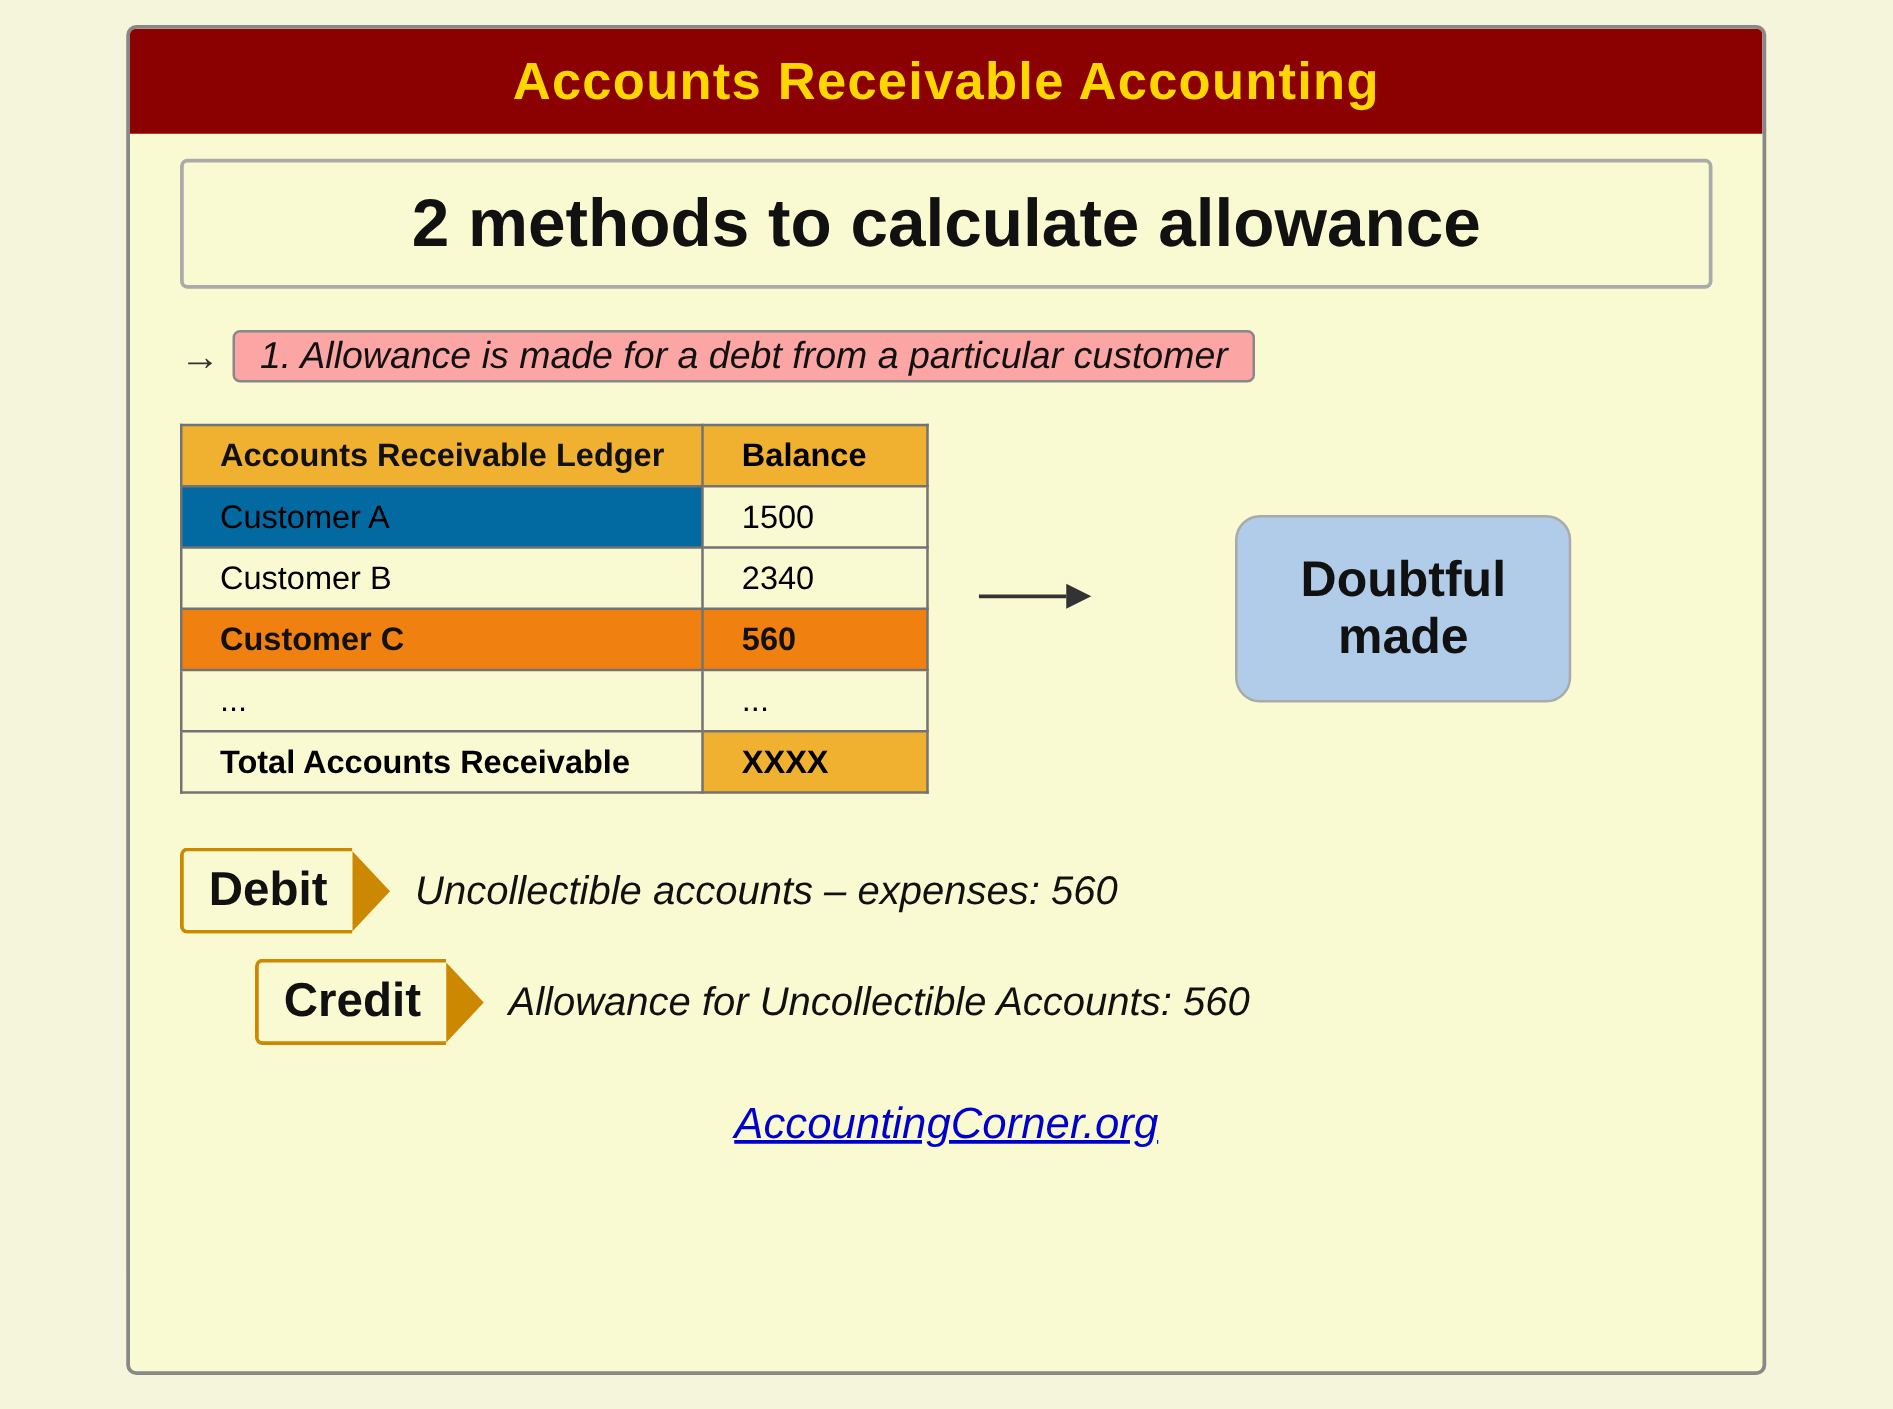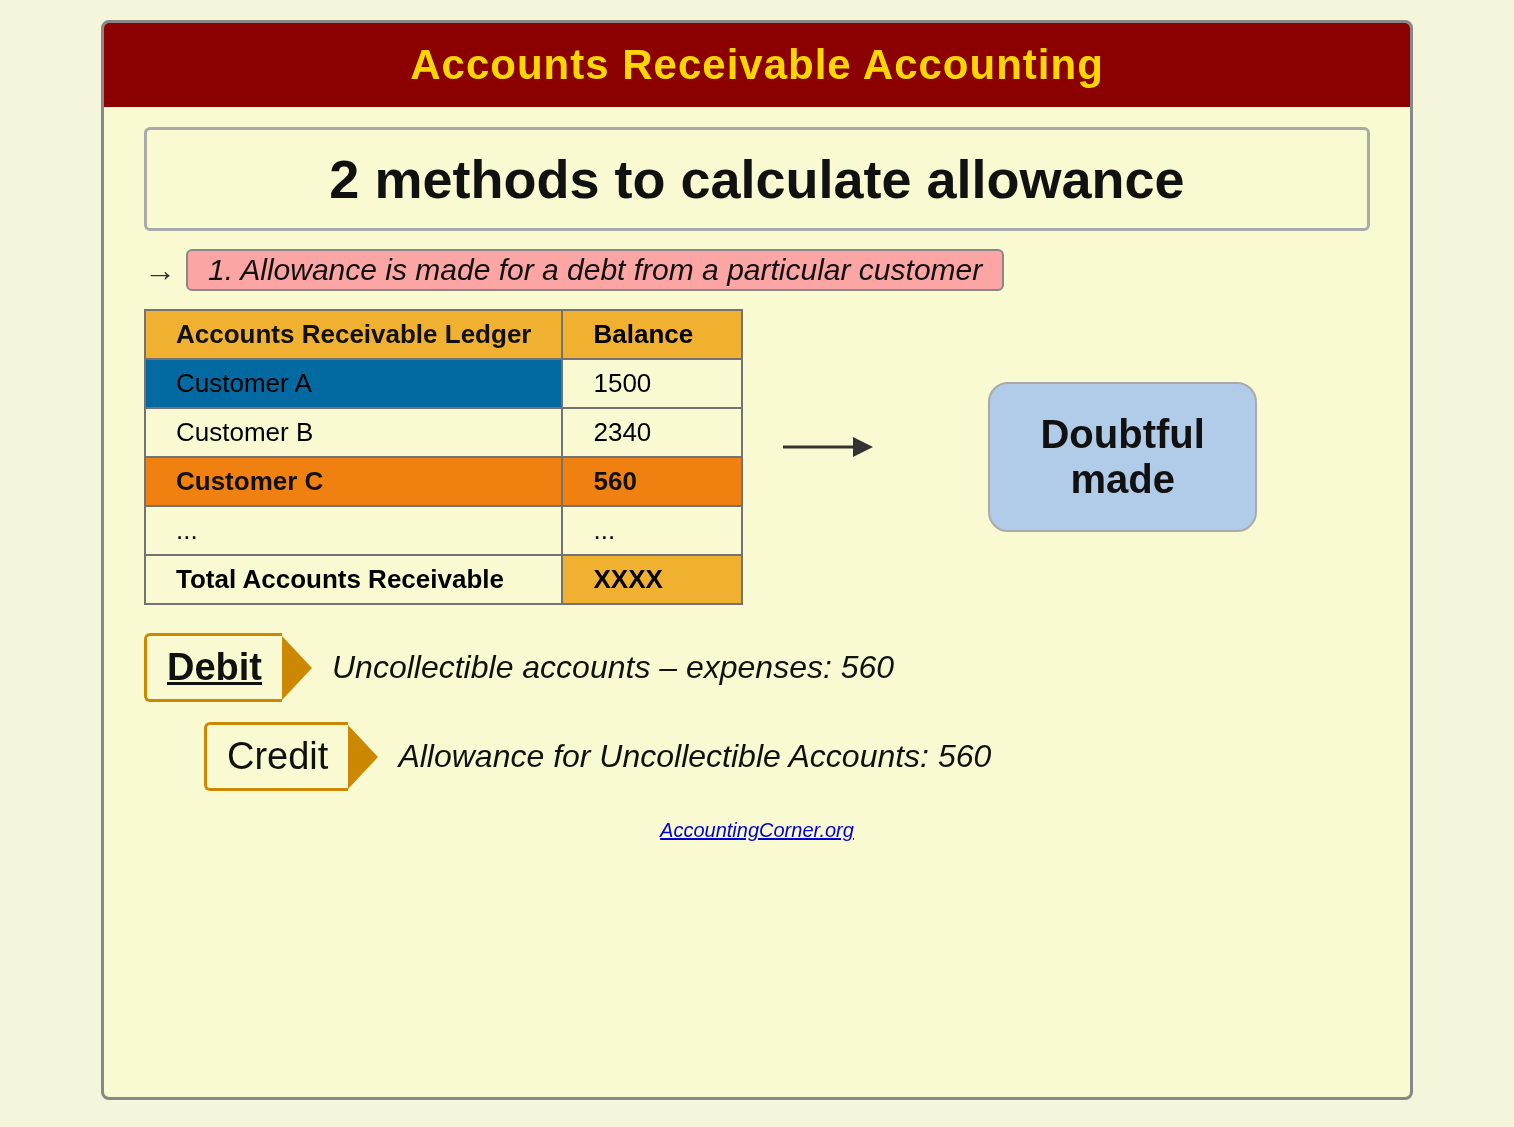--- a/index.html
+++ b/index.html
@@ -36,21 +36,21 @@
       font-weight: bold;
       letter-spacing: 1px;
     }
 
     
     .main-content {
       flex: 1;
       padding: 20px 40px 10px 40px;
       display: flex;
       flex-direction: column;
-      gap: 18px;
+      gap: 33px;
     }
 
     
     .methods-box {
       background: #fafad2;
       border: 3px solid #aaa;
       border-radius: 6px;
       padding: 18px 30px;
       text-align: center;
     }
@@ -174,21 +174,20 @@
 
     .badge-label {
       font-size: 38px;
       font-weight: 900;
       color: #111;
       padding: 10px 20px;
       background: #fafad2;
       border: 3px solid #cc8800;
       border-right: none;
       border-radius: 6px 0 0 6px;
-      text-decoration: underline;
     }
 
     .badge-wrapper {
       display: flex;
       align-items: center;
     }
 
     .badge-arrow-right {
       width: 0;
       height: 0;
@@ -198,36 +197,36 @@
     }
 
     .debit-text, .credit-text {
       font-size: 32px;
       color: #111;
       font-style: italic;
     }
 
     .credit-badge-label {
       font-size: 38px;
-      font-weight: 400;
+      font-weight: 700;
       color: #111;
       padding: 10px 20px;
       background: #fafad2;
       border: 3px solid #cc8800;
       border-right: none;
       border-radius: 6px 0 0 6px;
     }
 
     
     .footer-link {
       text-align: center;
       margin-top: 10px;
     }
     .footer-link a {
-      font-size: 20px;
+      font-size: 35px;
       color: #0000cc;
       text-decoration: underline;
       font-style: italic;
     }
   </style>
 </head>
 <body>
 
 <div class="outer-container">
 

